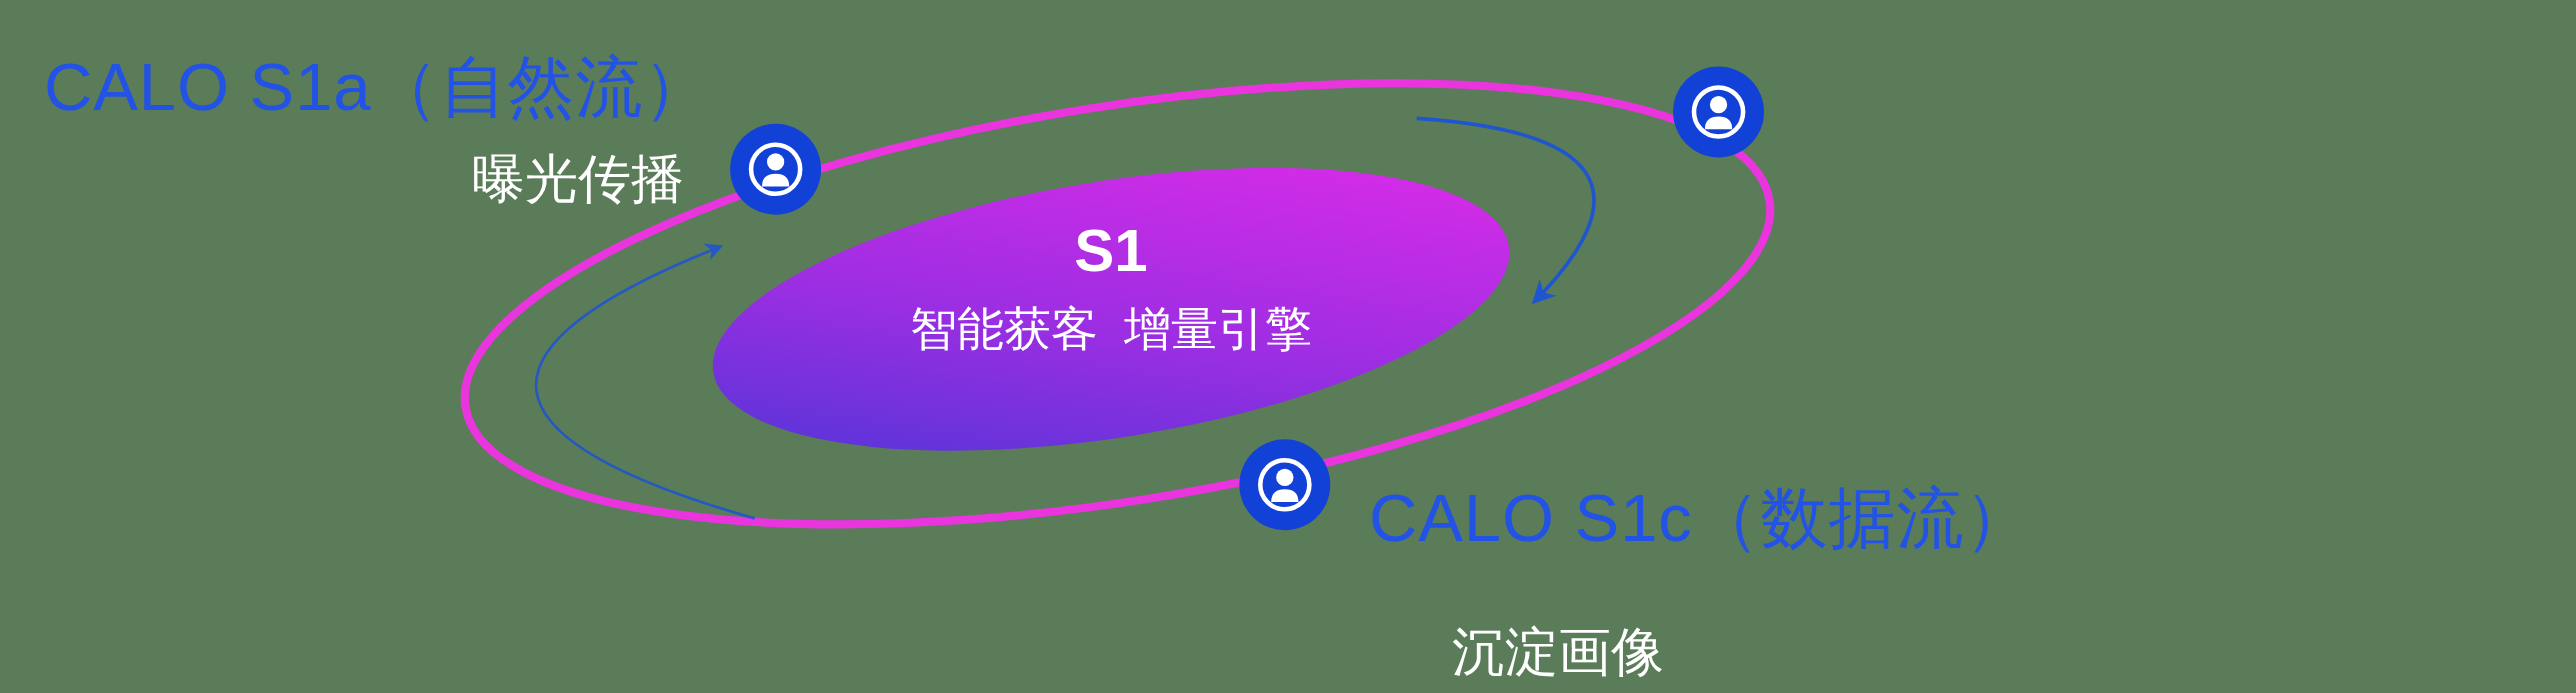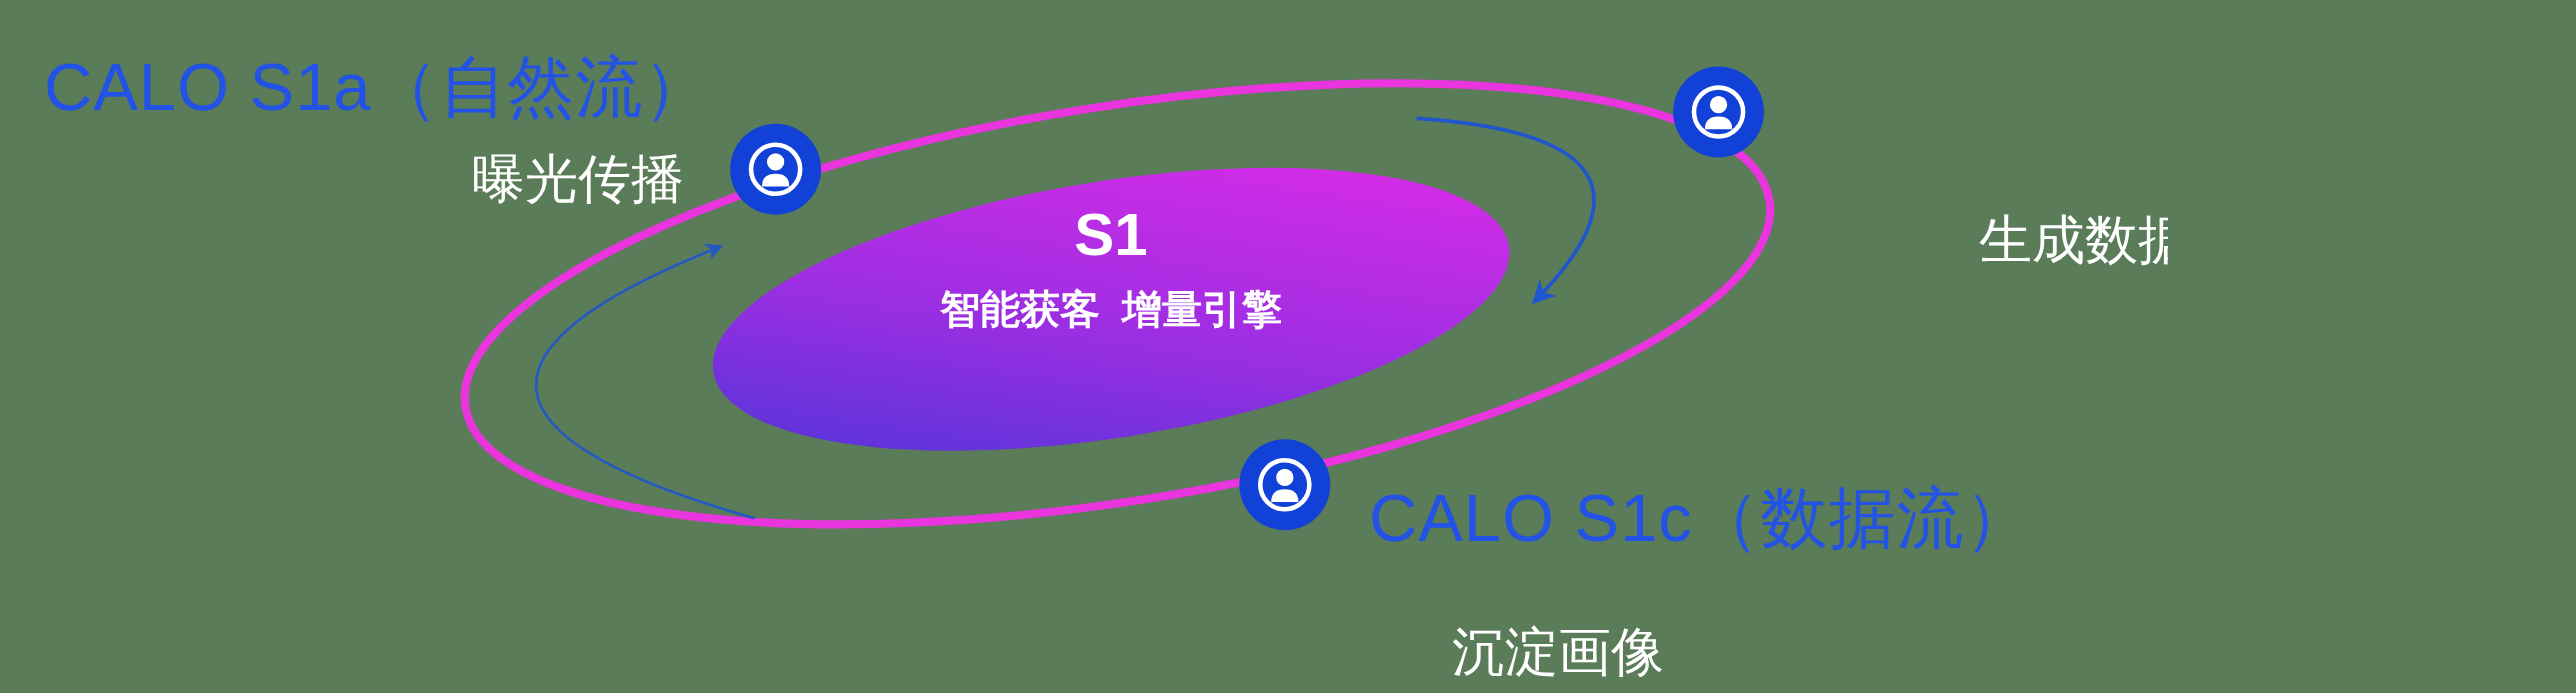--- a/index.html
+++ b/index.html
@@ -31,35 +31,34 @@
     letter-spacing: 0.9px;
   }
   .node-sub {
     font-size: 53px;
     color: #ffffff;
     transform: translateX(-50%);
   }
   .center-block {
     position: absolute;
     left: 1111px;
-    top: 200px;
+    top: 216px;
     transform: translateX(-50%);
     text-align: center;
     color: #ffffff;
   }
   .core-title {
     font-size: 60px;
     font-weight: 600;
     line-height: 1.15;
   }
   .core-sub {
-    font-size: 40px;
+    font-size: 47px;
     margin-top: 12.7px;
     white-space: pre;
-    font-weight: bold;
   }
 </style>
 </head>
 <body>
 
 <div class="stage">
 
   <svg class="layer" width="2576" height="694" viewBox="0 0 2833 763">
     <defs>
       <linearGradient id="coreGrad" x1="0" y1="1" x2="1" y2="0">
@@ -103,21 +102,20 @@
         <circle cx="1413" cy="533" r="27" fill="none" stroke="#ffffff" stroke-width="5"></circle>
         <circle cx="1413" cy="525" r="9.5" fill="#ffffff"></circle>
         <path d="M1398 552 Q1398 538 1413 538 Q1428 538 1428 552 Z" fill="#ffffff"></path>
       </g>
     </g>
   </svg>
 
   <div class="label node-title" style="left:44px; top:42px">CALO S1a（自然流）</div>
   <div class="label node-sub" style="left:578px; top:144px">曝光传播</div>
 
-  <div class="label node-sub" style="left:2085px; top:205px">生成数据</div>
 
   <div class="label node-title" style="left:1369px; top:473px">CALO S1c（数据流）</div>
   <div class="label node-sub" style="left:1558px; top:617px">沉淀画像</div>
 
   <div class="center-block">
     <div class="core-title">S1</div>
     <div class="core-sub">智能获客  增量引擎</div>
   </div>
 
 </div>

